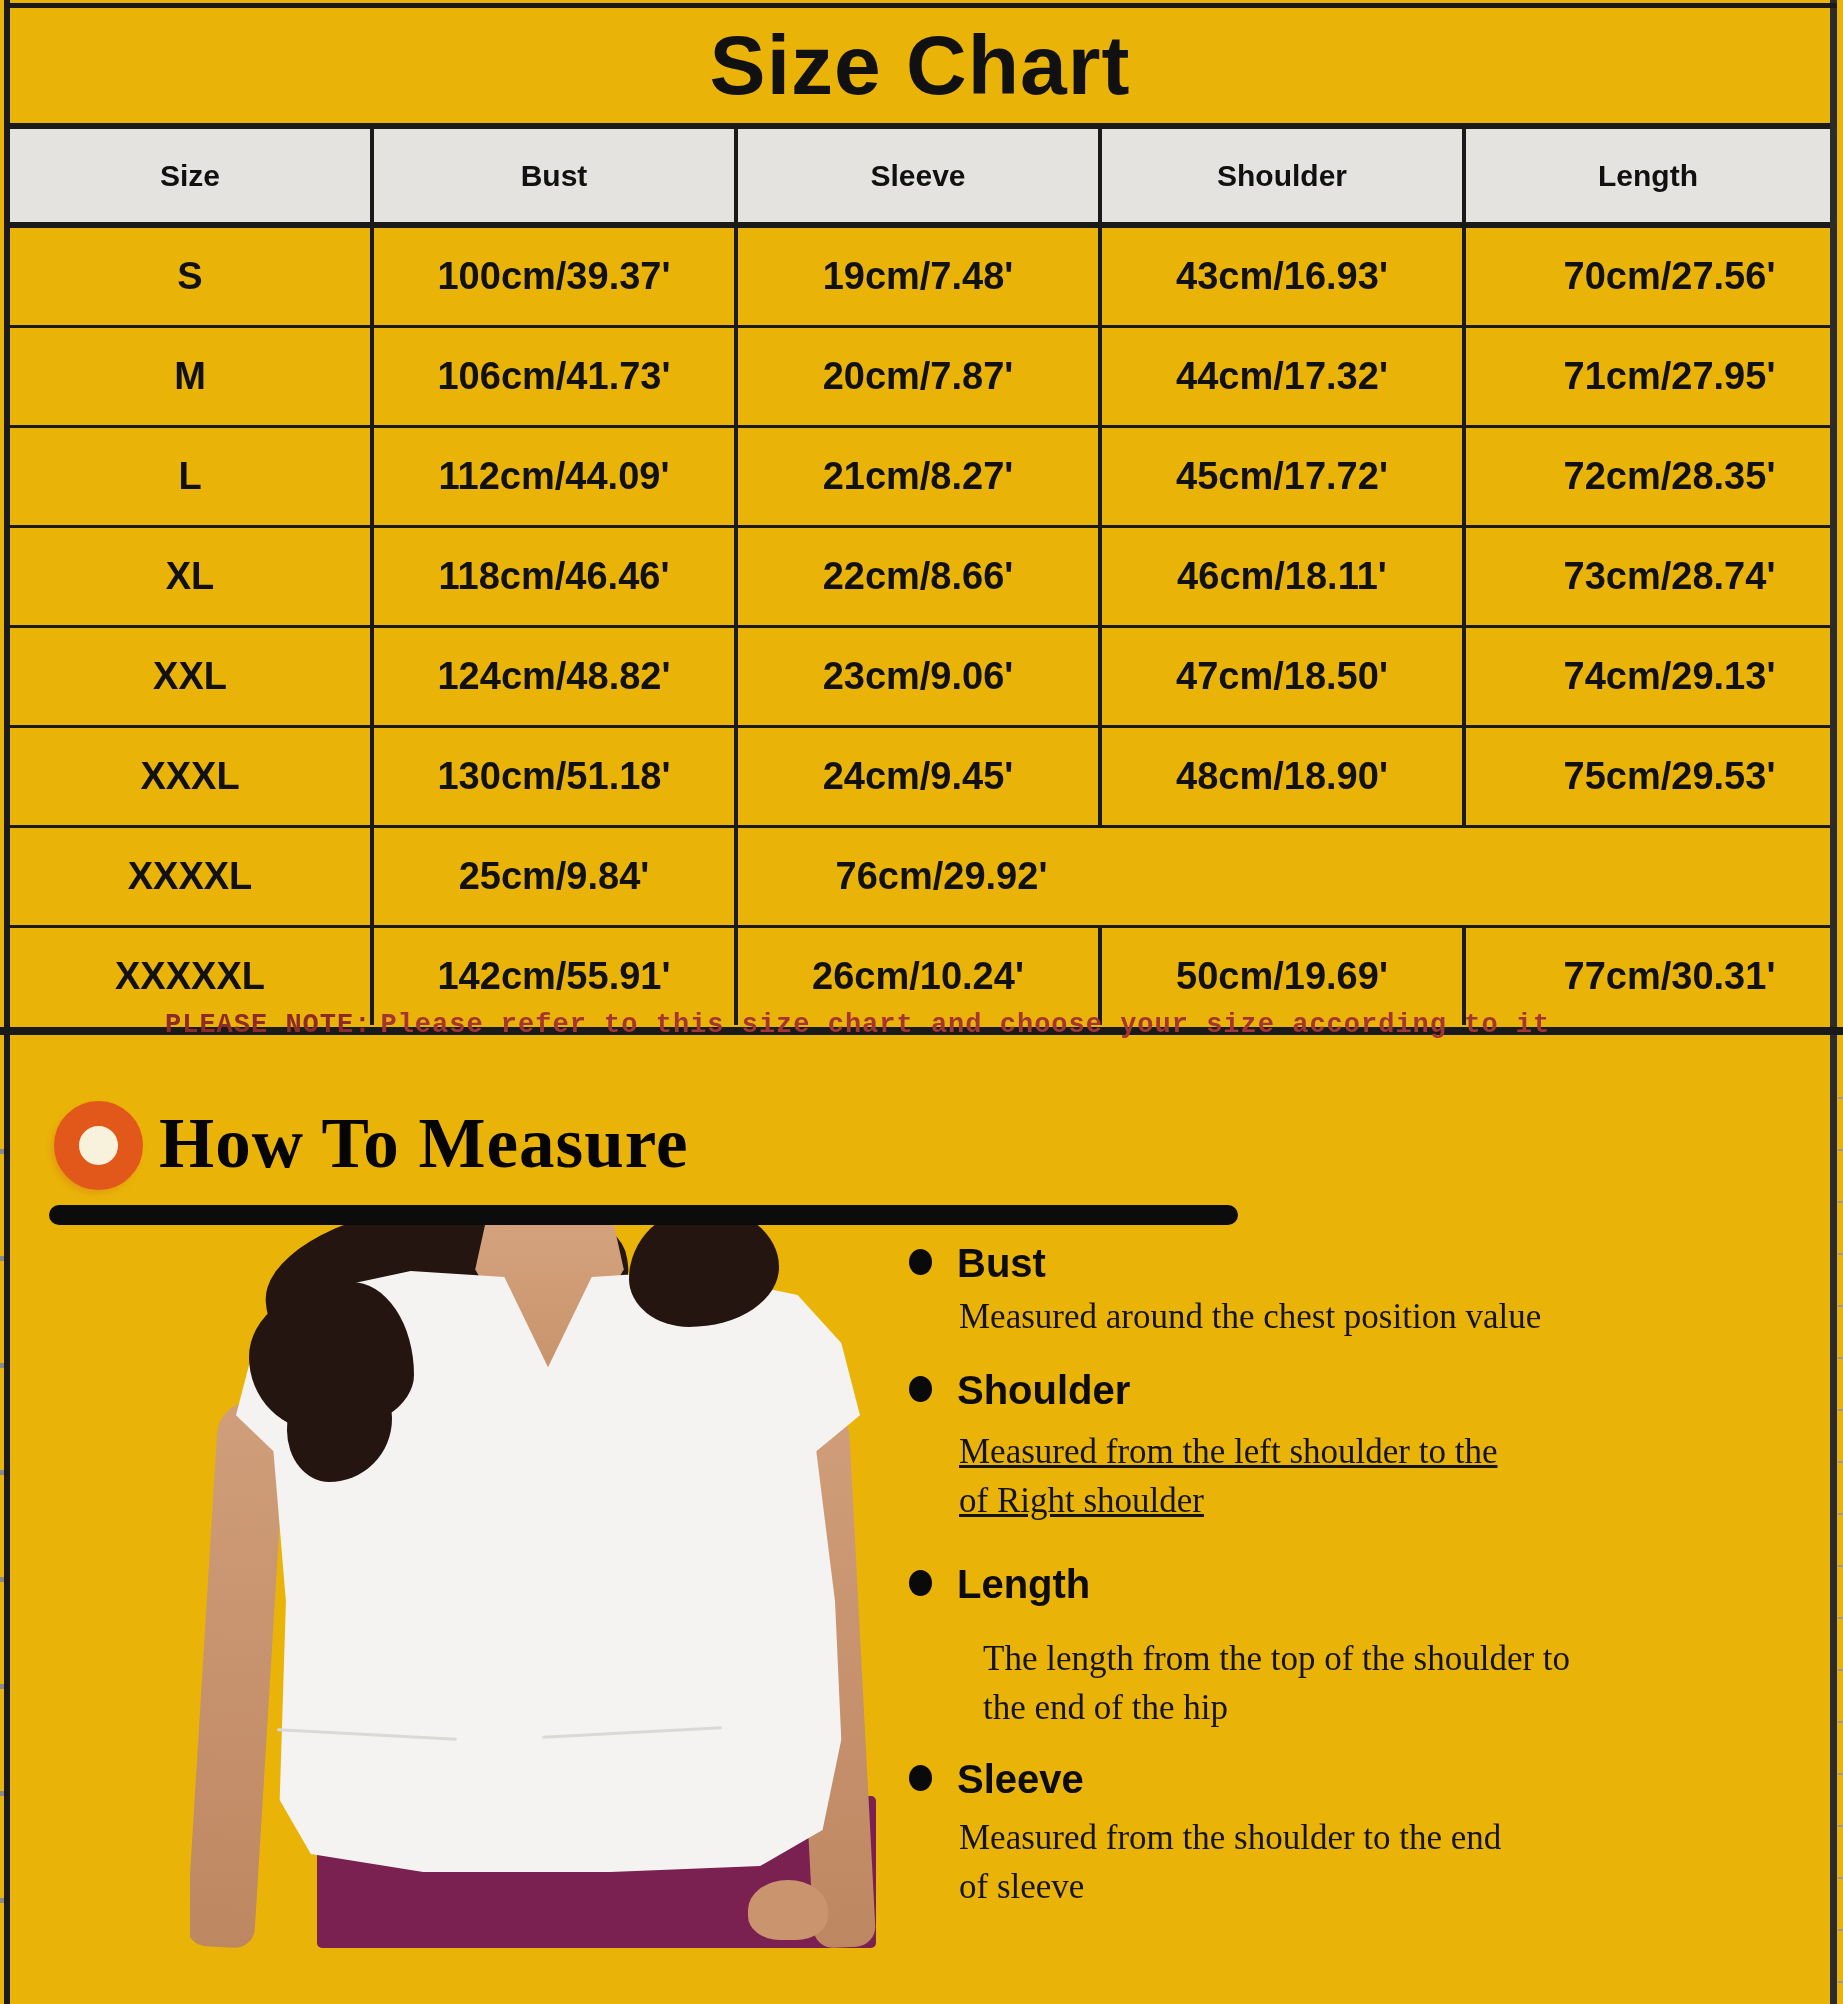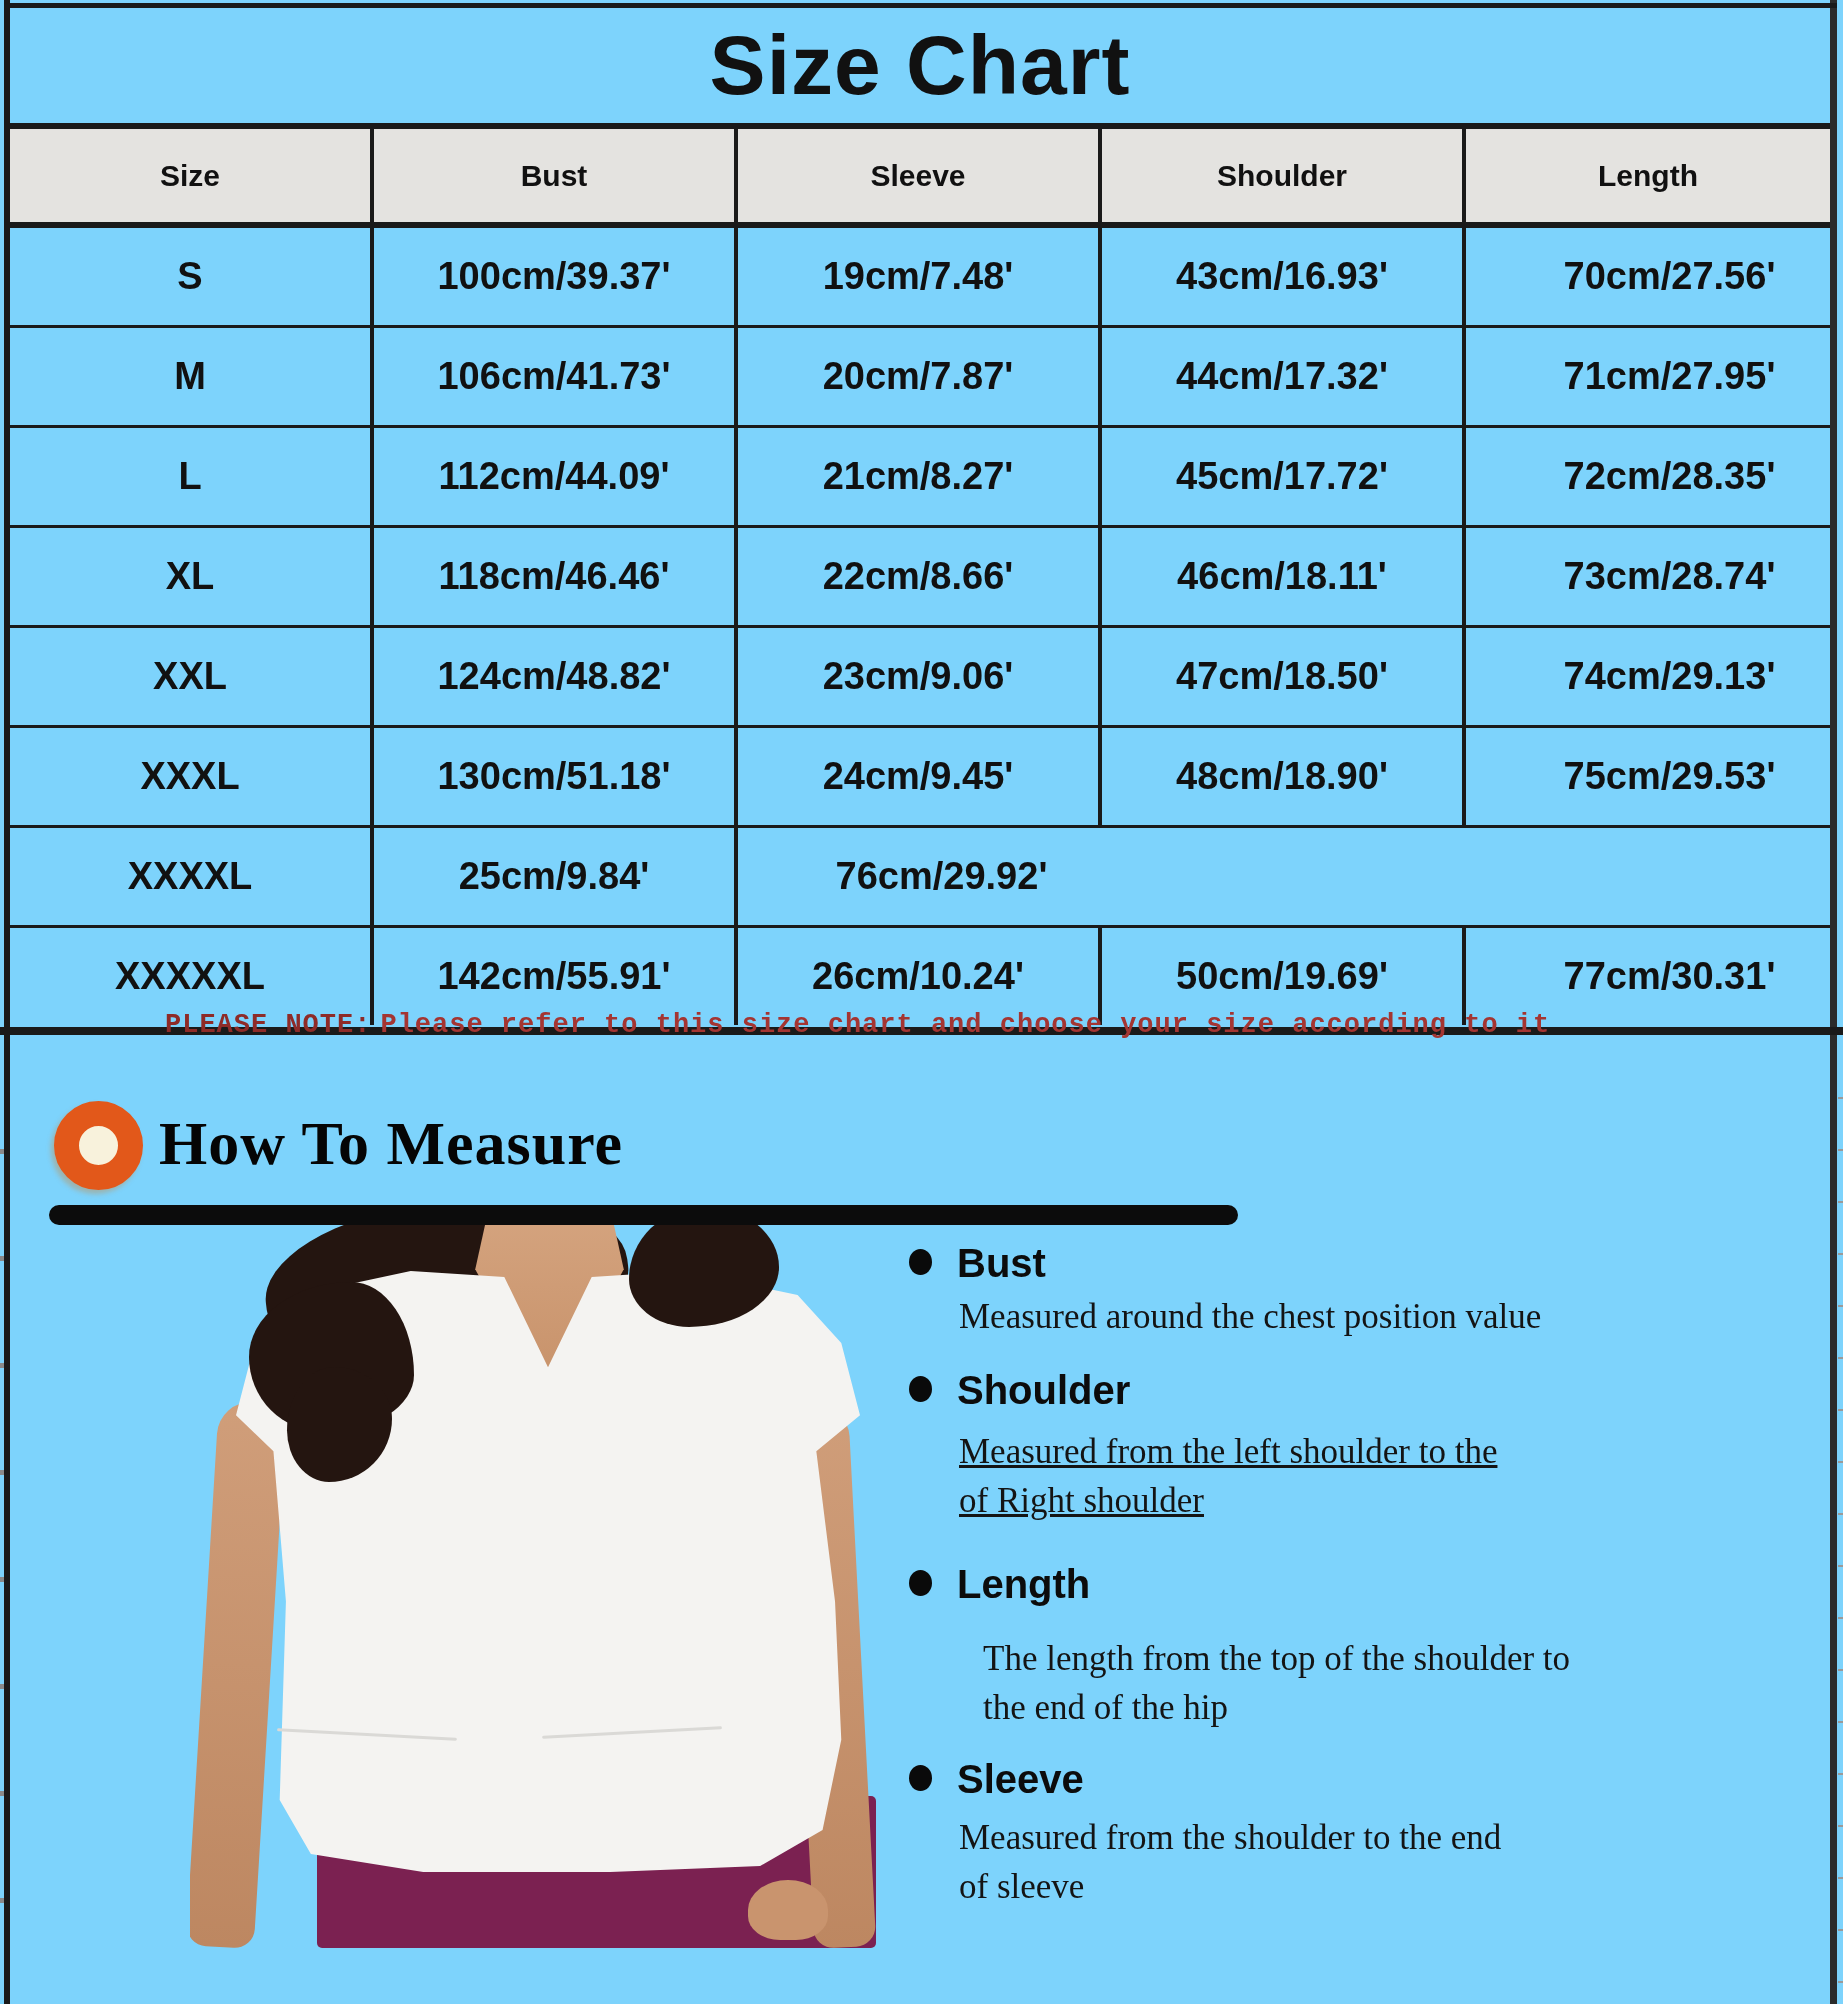--- a/index.html
+++ b/index.html
@@ -1,16 +1,16 @@
 <!DOCTYPE html>
 <html style="font-size:8px"><head>
 <meta charset="utf-8">
 <style>
   html,body{margin:0;padding:0;background:#ffffff;}
-  .page{position:relative;width:1843px;height:2005px;background:#7dd3fc;overflow:hidden;
+  .page{position:relative;width:1843px;height:2005px;background:#eab308;overflow:hidden;
         font-family:"Liberation Sans",sans-serif;color:#111;}
 
   
   .v-border-left{position:absolute;left:4px;top:0;width:6px;height:2005px;background:#1a1a1a;}
   .v-border-right{position:absolute;left:1830px;top:0;width:6.5px;height:2005px;background:#2b2b2b;}
   .h-border-top{position:absolute;left:4px;top:3px;width:1833px;height:5px;background:#1a1a1a;}
   .tick-strip-left{position:absolute;left:0;top:1047px;width:4px;height:958px;
     background:repeating-linear-gradient(to bottom,transparent 0 102px,#8a8a8a 102px 107px);}
   .tick-strip-right{position:absolute;left:1838px;top:1047px;width:5.5px;height:958px;
     background:repeating-linear-gradient(to bottom,transparent 0 50px,#9a9a9a 50px 52px);}
@@ -33,21 +33,21 @@
   
   .note{position:absolute;left:165px;top:1010px;width:1546px;font-family:"Liberation Mono",monospace;
         font-weight:bold;font-size:27px;letter-spacing:1px;color:#a43532;white-space:nowrap;}
   .note .note-label{color:#8e2b28;margin-right:9px;}
 
   
   .ring-icon{position:absolute;left:54px;top:1101px;width:89px;height:89px;border-radius:50%;
              background:#f8f2dc;border:25px solid #e2581a;box-sizing:border-box;
              box-shadow:-3px 4px 5px rgba(214,120,30,.35);}
   .htm-heading{position:absolute;left:159px;top:1090px;font-family:"Liberation Serif",serif;
-               font-weight:bold;font-size:62px;line-height:107px;letter-spacing:1px;color:#050505;white-space:nowrap;}
+               font-weight:bold;font-size:71px;line-height:107px;letter-spacing:1px;color:#050505;white-space:nowrap;}
   .htm-underline{position:absolute;left:49px;top:1205px;width:1189px;height:20px;border-radius:10px;background:#0c0c0c;z-index:30;}
 
   
   .photo{position:absolute;left:190px;top:1217px;width:708px;height:731px;overflow:hidden;}
   .photo .pants{position:absolute;left:127px;top:579px;width:559px;height:152px;background:#7b2151;border-radius:5px;z-index:1;}
   .photo .arm{position:absolute;background:linear-gradient(to bottom,#d09e7a,#bd8761);z-index:1;}
   .photo .arm.left{left:29px;top:185px;width:68px;height:546px;border-radius:34px 34px 20px 20px;transform:rotate(3.5deg);transform-origin:top center;}
   .photo .arm.right{left:596px;top:190px;width:62px;height:541px;border-radius:31px 31px 20px 20px;transform:rotate(-3deg);transform-origin:top center;}
   .photo .hand{position:absolute;left:558px;top:663px;width:80px;height:60px;background:#c9946e;border-radius:50% 50% 40% 40%;z-index:1;}
   .photo .hair-back{position:absolute;left:75px;top:-15px;width:364px;height:165px;background:#241510;border-radius:48%;transform:rotate(-7deg);z-index:2;}

